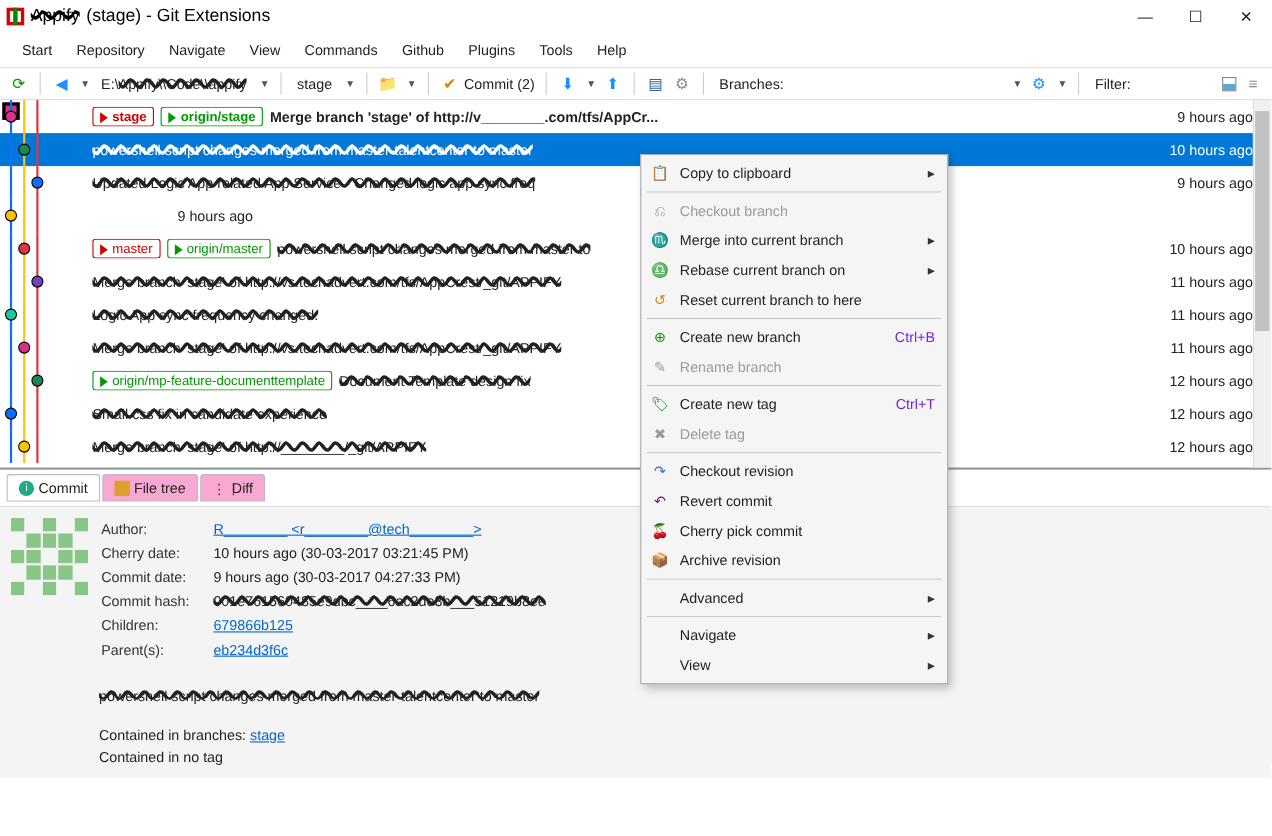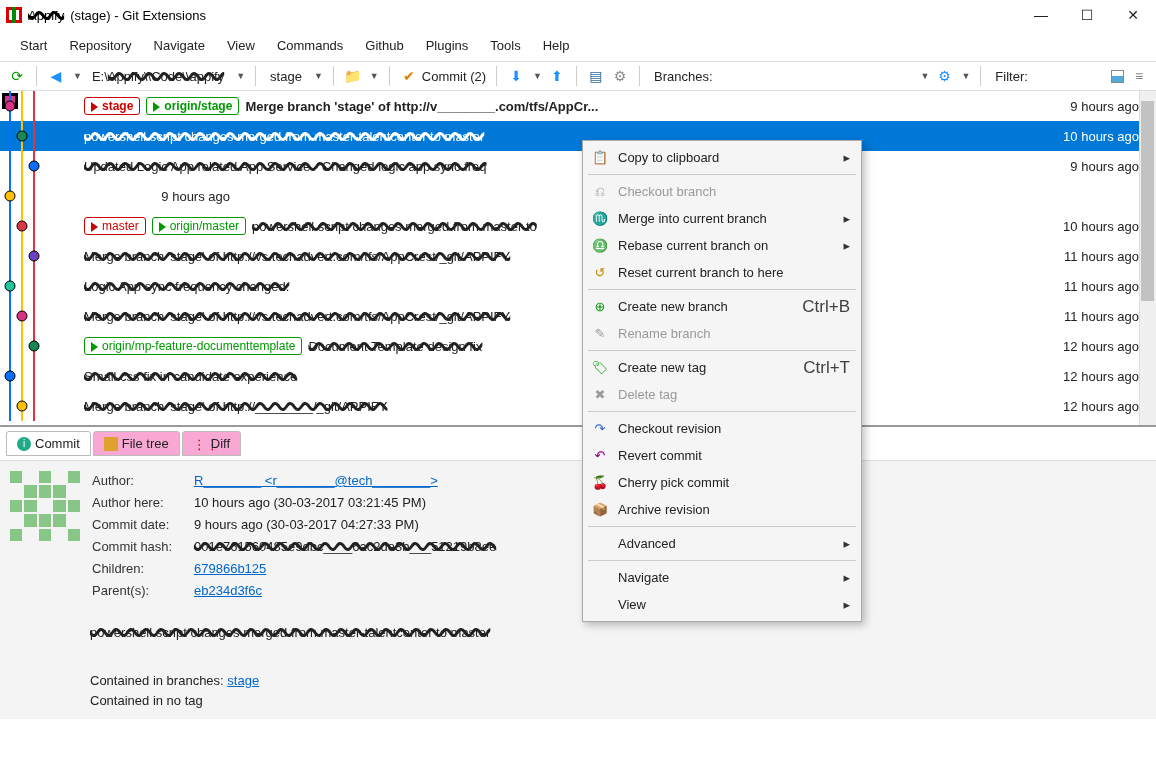--- a/index.html
+++ b/index.html
@@ -2,21 +2,21 @@
 <html><head>
 <meta charset="utf-8">
 <style>
   * { box-sizing: border-box; margin: 0; padding: 0; }
   body { font-family: "Segoe UI", Arial, sans-serif; font-size: 13px; background:#fff; color:#222; width:1156px; height:760px; overflow:hidden; position:relative;}
   .titlebar { height:30px; display:flex; align-items:center; justify-content:space-between; padding:0 0 0 6px; }
   .titlebar-left { display:flex; align-items:center; gap:6px;}
   .app-icon { width:16px; height:16px; background:#d00; position:relative;}
   .app-icon:before { content:""; position:absolute; inset:3px; background:#fff;}
   .app-icon:after { content:""; position:absolute; left:6px; top:0; width:4px; height:16px; background:#080;}
-  .title-text { font-size:13px; color:#000;}
+  .title-text { font-size:16px; color:#000;}
   .winbtns { display:flex;}
   .winbtn { width:46px; height:30px; display:flex; align-items:center; justify-content:center; font-size:14px; }
   .menubar { display:flex; gap:2px; padding:4px 10px; }
   .menubar span { padding:4px 10px; cursor:default;}
   .toolbar { height:30px; border-top:1px solid #ddd; border-bottom:1px solid #ddd; display:flex; align-items:center; gap:6px; padding:0 8px; }
   .tb-icon { width:18px; height:18px; display:inline-flex; align-items:center; justify-content:center; font-size:14px;}
   .tb-sep { width:1px; height:20px; background:#ccc; margin:0 4px;}
   .tb-text { padding:0 4px;}
   .drop-arrow { font-size:9px; color:#555; margin-left:2px;}
   .commit-btn { display:flex; align-items:center; gap:4px;}
@@ -52,32 +52,32 @@
   .diff-ico { color:#c00;}
   .detail { display:flex; }
   .avatar { width:90px; padding:10px; }
   .avatar-grid { width:70px; height:70px; display:grid; grid-template-columns:repeat(5,1fr); grid-template-rows:repeat(5,1fr); gap:2px;}
   .avatar-grid span { background:#87c687;}
   .avatar-grid span.off { background:transparent;}
   .meta { padding:8px 0; flex:1; line-height:20px;}
   .meta table td:first-child { width:100px; color:#333;}
   .meta a { color:#06c; text-decoration:underline;}
   .commit-body { margin-top:20px;}
-  .contained { margin-top:28px;}
+  .contained { margin-top:16px;}
   .detail-wrap { background:#f4f4f4; padding:0;}
   
   .graph-head { position:absolute; left:2px; top:2px; width:16px; height:16px; background:#000; }
   .graph-head:after { content:""; position:absolute; inset:3px; background:#d63384;}
   
   .ctxmenu { position:absolute; left:582px; top:140px; width:280px; background:#f5f5f5; border:1px solid #aaa; box-shadow:3px 3px 8px rgba(0,0,0,0.25); padding:3px; z-index:100;}
   .ctx-item { display:flex; align-items:center; height:27px; padding:0 8px 0 4px; gap:8px;}
   .ctx-item.disabled { color:#9a9a9a;}
   .ctx-item .ci { width:20px; height:20px; display:flex; align-items:center; justify-content:center; flex-shrink:0;}
   .ctx-item .label { flex:1;}
-  .ctx-item .shortcut { color:#404040; font-size:17px;}
+  .ctx-item .shortcut { color:#6d28d9; font-size:13px;}
   .ctx-item .sub { color:#333;}
   .ctx-sep { height:1px; background:#ccc; margin:3px 2px;}
   .scrib { text-decoration:line-through; text-decoration-style:wavy; text-decoration-thickness:3px;}
 </style>
 </head>
 <body>
 
 <div class="titlebar">
   <div class="titlebar-left">
     <span class="app-icon"></span>
@@ -330,21 +330,21 @@
     </div>
   </div>
   <div class="meta">
     <table>
       <tbody>
           <tr>
             <td>Author:</td>
             <td><a class="scrib">R________ &lt;r________@tech________&gt;</a></td>
           </tr>
       <tr>
-            <td>Author here:</td>
+            <td>Cherry date:</td>
             <td>10 hours ago (30-03-2017 03:21:45 PM)</td>
           </tr>
       <tr>
             <td>Commit date:</td>
             <td>9 hours ago (30-03-2017 04:27:33 PM)</td>
           </tr>
       <tr>
             <td>Commit hash:</td>
             <td class="scrib">001e761560485e9dbc____6ac2de3b___51219b8ee</td>
           </tr>

